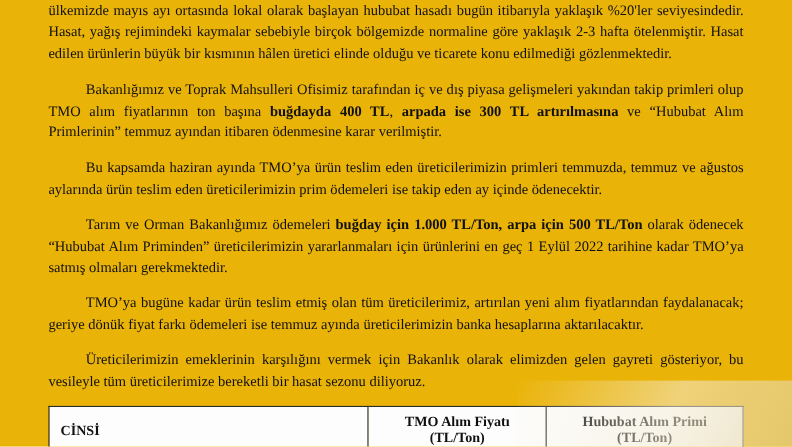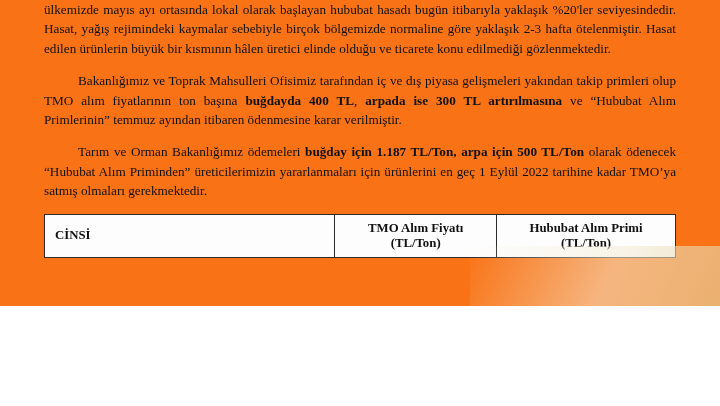--- a/index.html
+++ b/index.html
@@ -10,24 +10,24 @@
     width: 720px;
     height: 406px;
     overflow: hidden;
     background: #ffffff;
     font-family: "Liberation Serif", serif;
     color: #1a1a1a;
   }
   .page {
     position: relative;
     width: 720px;
-    height: 306px;
+    height: 406px;
     box-sizing: border-box;
     padding: 0 44px;
-    background: #f97316;
+    background: #eab308;
   }
   .body-text {
     font-size: 13.2px;
     line-height: 19.4px;
     text-align: justify;
     color: #101010;
     margin: 0;
   }
   .para {
     margin: 0 0 13px 0;
@@ -87,26 +87,35 @@
   <div class="body-text">
 
     <p class="para first clip-top">
       <span>ülkemizde mayıs ayı ortasında lokal olarak başlayan hububat hasadı bugün itibarıyla yaklaşık %20'ler seviyesindedir. Hasat, yağış rejimindeki kaymalar sebebiyle birçok bölgemizde normaline göre yaklaşık 2-3 hafta ötelenmiştir. Hasat edilen ürünlerin büyük bir kısmının hâlen üretici elinde olduğu ve ticarete konu edilmediği gözlenmektedir.</span>
     </p>
 
     <p class="para">
       <span>Bakanlığımız ve Toprak Mahsulleri Ofisimiz tarafından iç ve dış piyasa gelişmeleri yakından takip primleri olup TMO alım fiyatlarının ton başına </span><b>buğdayda 400 TL</b><span>, </span><b>arpada ise 300 TL artırılmasına</b><span> ve “Hububat Alım Primlerinin” temmuz ayından itibaren ödenmesine karar verilmiştir.</span>
     </p>
 
+    <p class="para">
+      <span>Bu kapsamda haziran ayında TMO’ya ürün teslim eden üreticilerimizin primleri temmuzda, temmuz ve ağustos aylarında ürün teslim eden üreticilerimizin prim ödemeleri ise takip eden ay içinde ödenecektir.</span>
+    </p>
 
     <p class="para">
-      <span>Tarım ve Orman Bakanlığımız ödemeleri </span><b>buğday için 1.187 TL/Ton, arpa için 500 TL/Ton</b><span> olarak ödenecek “Hububat Alım Priminden” üreticilerimizin yararlanmaları için ürünlerini en geç 1 Eylül 2022 tarihine kadar TMO’ya satmış olmaları gerekmektedir.</span>
+      <span>Tarım ve Orman Bakanlığımız ödemeleri </span><b>buğday için 1.000 TL/Ton, arpa için 500 TL/Ton</b><span> olarak ödenecek “Hububat Alım Priminden” üreticilerimizin yararlanmaları için ürünlerini en geç 1 Eylül 2022 tarihine kadar TMO’ya satmış olmaları gerekmektedir.</span>
     </p>
 
+    <p class="para">
+      <span>TMO’ya bugüne kadar ürün teslim etmiş olan tüm üreticilerimiz, artırılan yeni alım fiyatlarından faydalanacak; geriye dönük fiyat farkı ödemeleri ise temmuz ayında üreticilerimizin banka hesaplarına aktarılacaktır.</span>
+    </p>
 
+    <p class="para">
+      <span>Üreticilerimizin emeklerinin karşılığını vermek için Bakanlık olarak elimizden gelen gayreti gösteriyor, bu vesileyle tüm üreticilerimize bereketli bir hasat sezonu diliyoruz.</span>
+    </p>
 
   </div>
 
   <div class="table-wrap">
     <table class="data">
       <thead>
         <tr>
           <th class="col-cinsi">CİNSİ</th>
           <th>TMO Alım Fiyatı (TL/Ton)</th>
           <th>Hububat Alım Primi (TL/Ton)</th>

